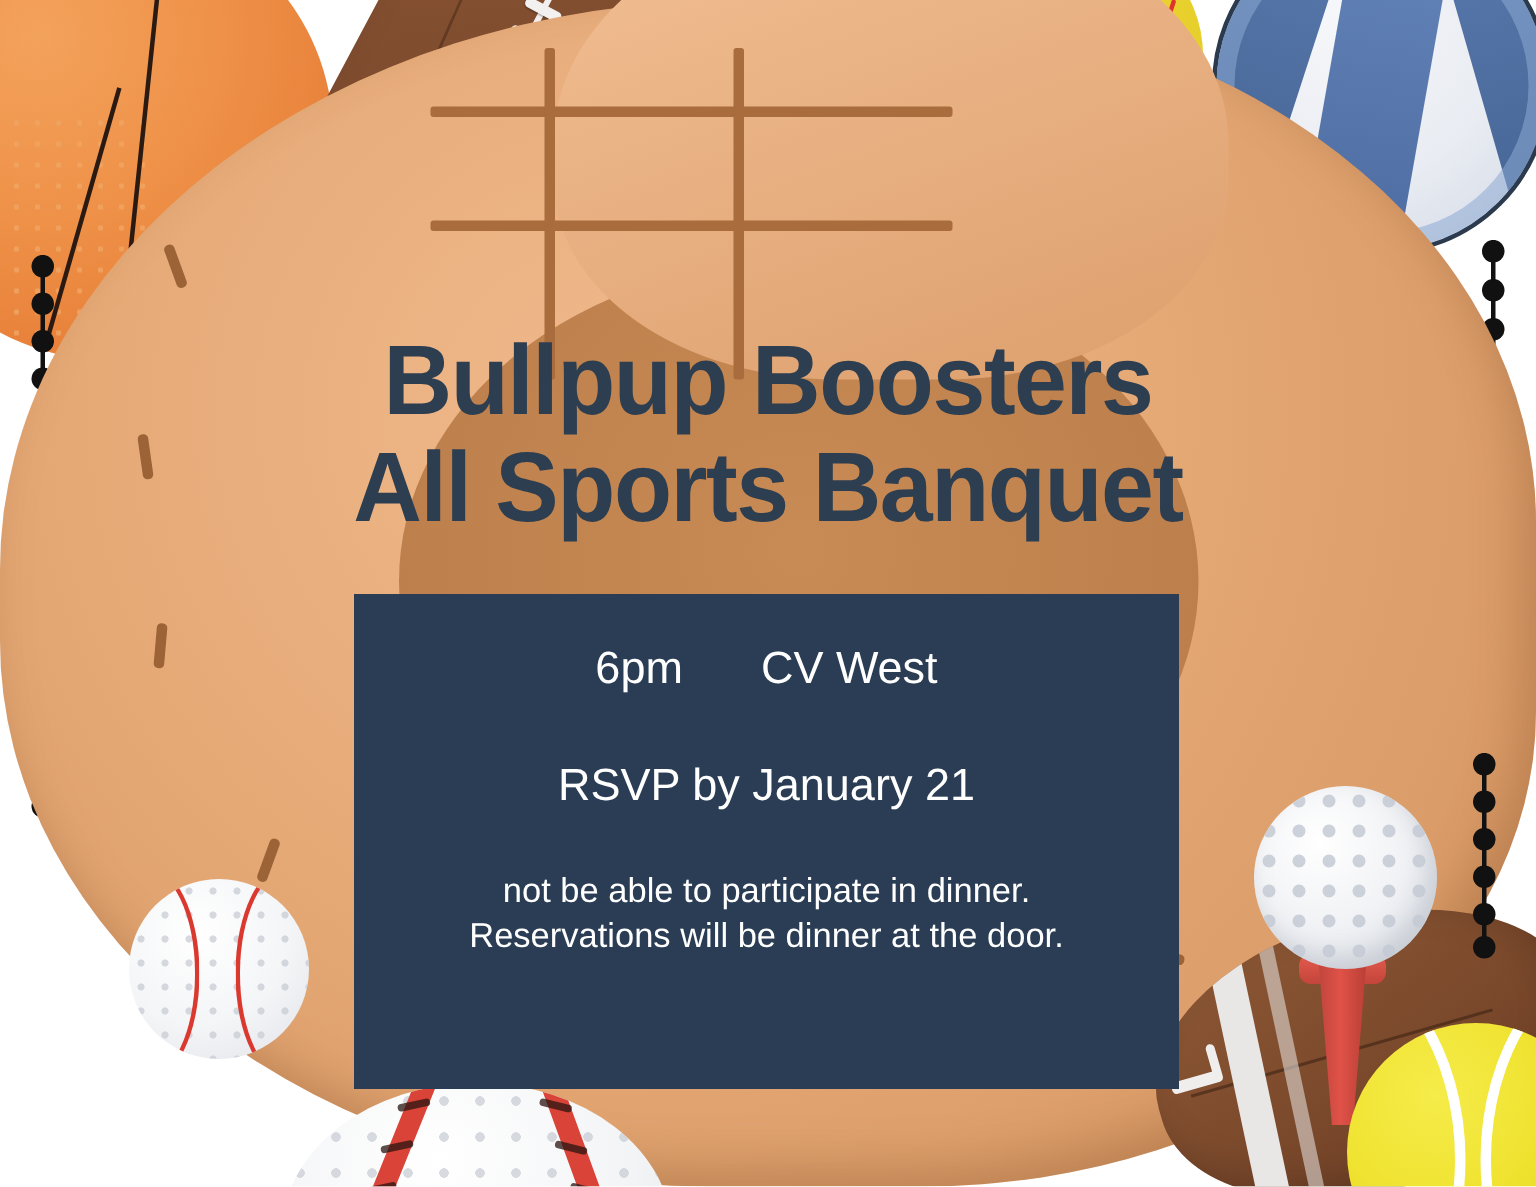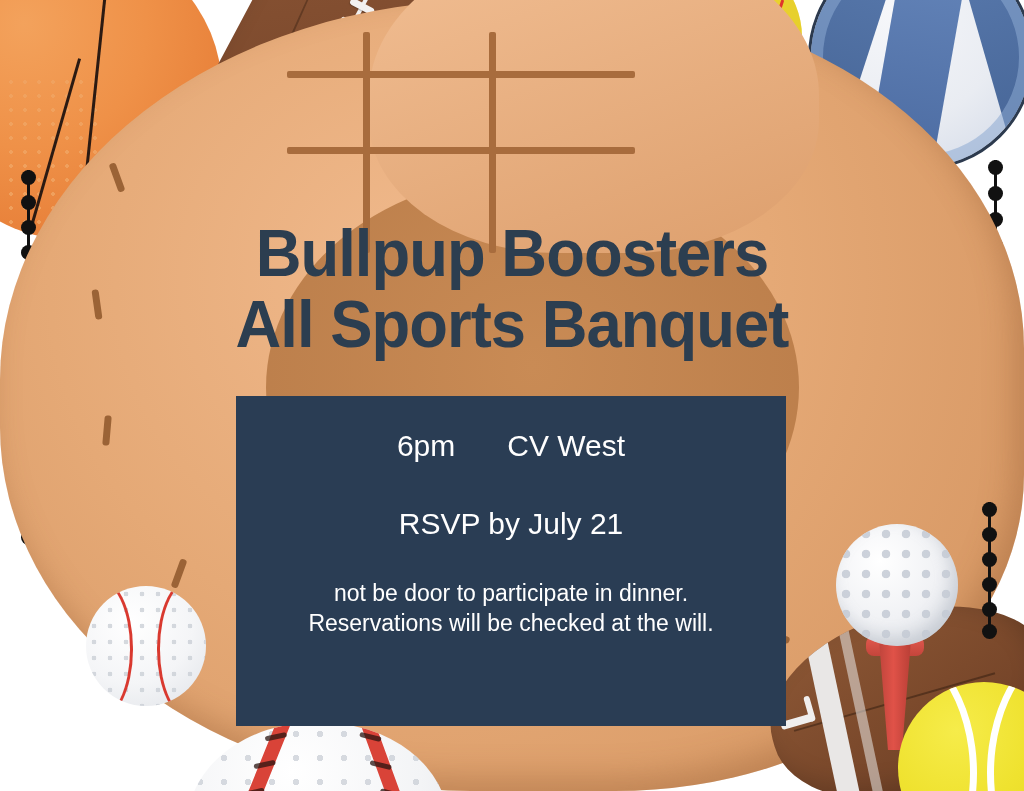--- a/index.html
+++ b/index.html
@@ -485,20 +485,20 @@
 
   <div class="title">
     <span class="l1">Bullpup Boosters</span>
     <span class="l2">All Sports Banquet</span>
   </div>
 
   <div class="infobox">
     <div class="timeline-row">
       <span class="time">6pm</span><span class="loc">CV West</span>
     </div>
-    <div class="rsvp">RSVP by July 21</div>
+    <div class="rsvp">RSVP by January 21</div>
     <div class="note">
-      <span>not be door to participate in dinner.</span>
-      <span>Reservations will be checked at the will.</span>
+      <span>not be able to participate in dinner.</span>
+      <span>Reservations will be dinner at the door.</span>
     </div>
   </div>
 
 </div>
 
 </body></html>

